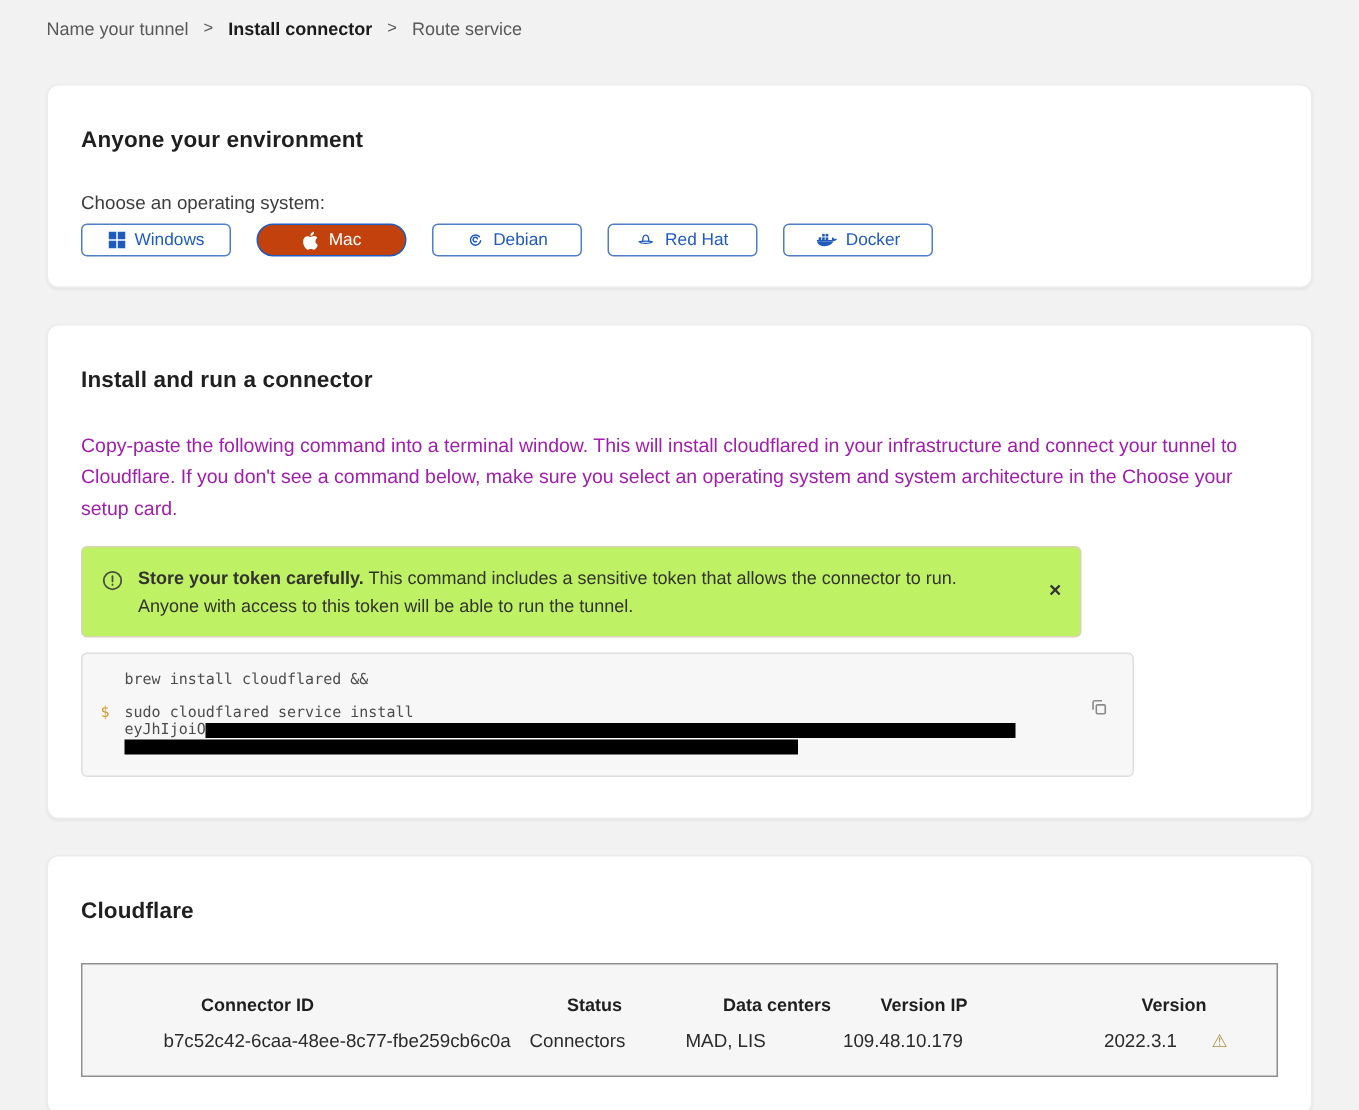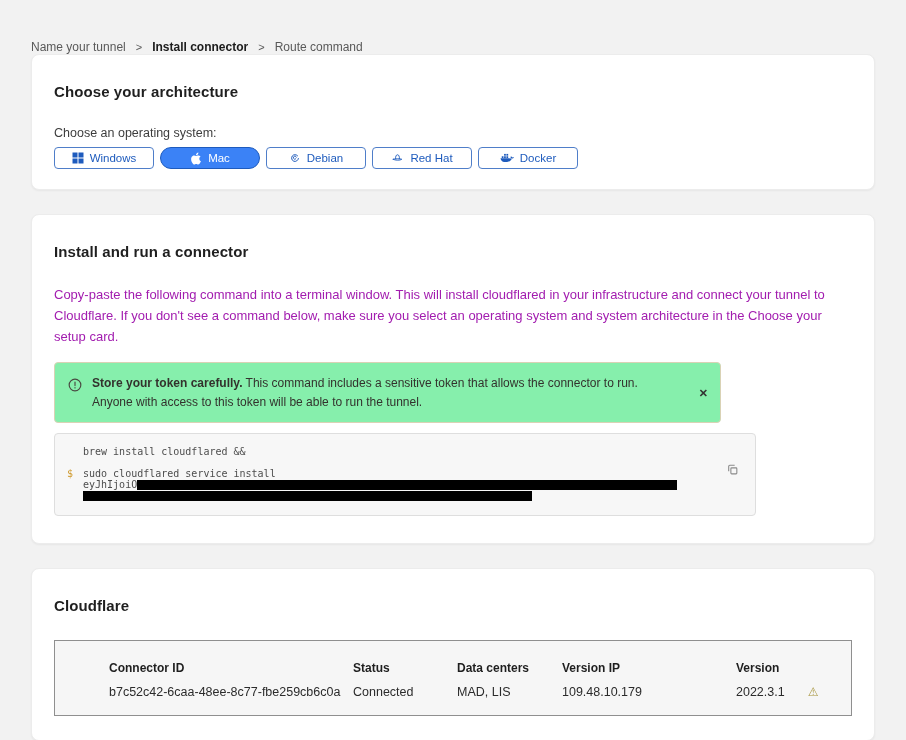--- a/index.html
+++ b/index.html
@@ -6,21 +6,22 @@
   html, body { width: 906px; height: 740px; overflow: hidden; }
   body {
     background: #f2f2f2;
     font-family: "Liberation Sans", sans-serif;
     color: #2b2b2b;
   }
   .page { padding: 0 31px; }
 
   
   .breadcrumb {
-    padding-top: 40px;
+    padding-top: 12px;
+    margin-bottom: 30px;
     font-size: 12px;
     color: #595959;
     display: flex;
     align-items: center;
     gap: 10px;
   }
   .crumb { cursor: default; }
   .crumb.active { font-weight: bold; color: #1b1b1b; }
   .crumb-sep { color: #595959; font-size: 11px; }
 
@@ -40,53 +41,53 @@
     letter-spacing: .1px;
   }
 
   
   .os-label {
     margin-top: 26px;
     margin-bottom: 7px;
     font-size: 12.5px;
     color: #3d3d3d;
   }
-  .os-row { display: flex; gap: 6px; }
+  .os-row { display: flex; gap: 17px; }
   .os-btn {
     width: 100px;
     height: 22px;
     border: 1px solid #4f7ec9;
     border-radius: 4px;
     background: #ffffff;
     color: #1e5bbd;
     font-size: 11.5px;
     font-family: "Liberation Sans", sans-serif;
     display: flex;
     align-items: center;
     justify-content: center;
     gap: 6px;
     cursor: pointer;
   }
-  .os-btn.selected { background: #3b82f6; color: #ffffff; border-color: #1e5bbd; border-radius: 11px; }
+  .os-btn.selected { background: #c2410c; color: #ffffff; border-color: #1e5bbd; border-radius: 11px; }
   .os-btn svg { display: block; }
 
   
   .card-install { padding-bottom: 27px; }
   .install-desc {
     margin-top: 24px;
     font-size: 13px;
     line-height: 1.62;
     color: #a21caf;
     max-width: 800px;
   }
 
   .alert {
     margin-top: 15px;
     width: 667px;
-    background: #86efac;
+    background: #bef264;
     border: 1px solid #d9d2b5;
     border-radius: 4px;
     padding: 11px 14px 11px 13px;
     display: flex;
     align-items: flex-start;
     gap: 10px;
     position: relative;
   }
   .alert-icon { flex: 0 0 auto; margin-top: 4px; color: #4a4a42; }
   .alert-text {
@@ -148,41 +149,41 @@
     border: 1px solid #8f8f8f;
     background: #f6f6f6;
     padding: 20px 0 16px 54px;
   }
   .tbl-row {
     display: grid;
     grid-template-columns: 244px 104px 105px 174px 1fr;
     align-items: center;
   }
   .tbl-head { margin-bottom: 10px; }
-  .tbl-head .cell { font-size: 12px; font-weight: bold; color: #1f1f1f; }
+  .tbl-head .cell { font-size: 12px; font-weight: bold; color: #1f1f1f; margin-left: 25px; }
   .tbl-body .cell { font-size: 12.5px; color: #2b2b2b; }
   .cell-status { color: #317a47; }
   .cell-version { display: flex; align-items: center; gap: 23px; }
   .warn-tri { color: #a69339; font-size: 12px; line-height: 1; }
 </style>
 </head>
 <body>
 
 <div class="page">
 
   <nav class="breadcrumb">
     <span class="crumb">Name your tunnel</span>
     <span class="crumb-sep">&gt;</span>
     <span class="crumb active">Install connector</span>
     <span class="crumb-sep">&gt;</span>
-    <span class="crumb">Route command</span>
+    <span class="crumb">Route service</span>
   </nav>
 
   <section class="card">
-    <h2>Choose your architecture</h2>
+    <h2>Anyone your environment</h2>
     <div class="os-label">Choose an operating system:</div>
     <div class="os-row">
 
       <button class="os-btn">
         <span>
           <svg width="12" height="12" viewBox="0 0 24 24" fill="currentColor">
               <rect x="1" y="1" width="10" height="10"></rect>
               <rect x="13" y="1" width="10" height="10"></rect>
               <rect x="1" y="13" width="10" height="10"></rect>
               <rect x="13" y="13" width="10" height="10"></rect>
@@ -280,21 +281,21 @@
     <div class="connectors-table">
       <div class="tbl-row tbl-head">
         <span class="cell">Connector ID</span>
         <span class="cell">Status</span>
         <span class="cell">Data centers</span>
         <span class="cell">Version IP</span>
         <span class="cell">Version</span>
       </div>
       <div class="tbl-row tbl-body">
         <span class="cell">b7c52c42-6caa-48ee-8c77-fbe259cb6c0a</span>
-        <span class="cell cell-status">Connected</span>
+        <span class="cell cell-status">Connectors</span>
         <span class="cell">MAD, LIS</span>
         <span class="cell">109.48.10.179</span>
         <span class="cell cell-version">
           <span>2022.3.1</span>
           <span class="warn-tri">⚠</span>
         </span>
       </div>
     </div>
   </section>
 

